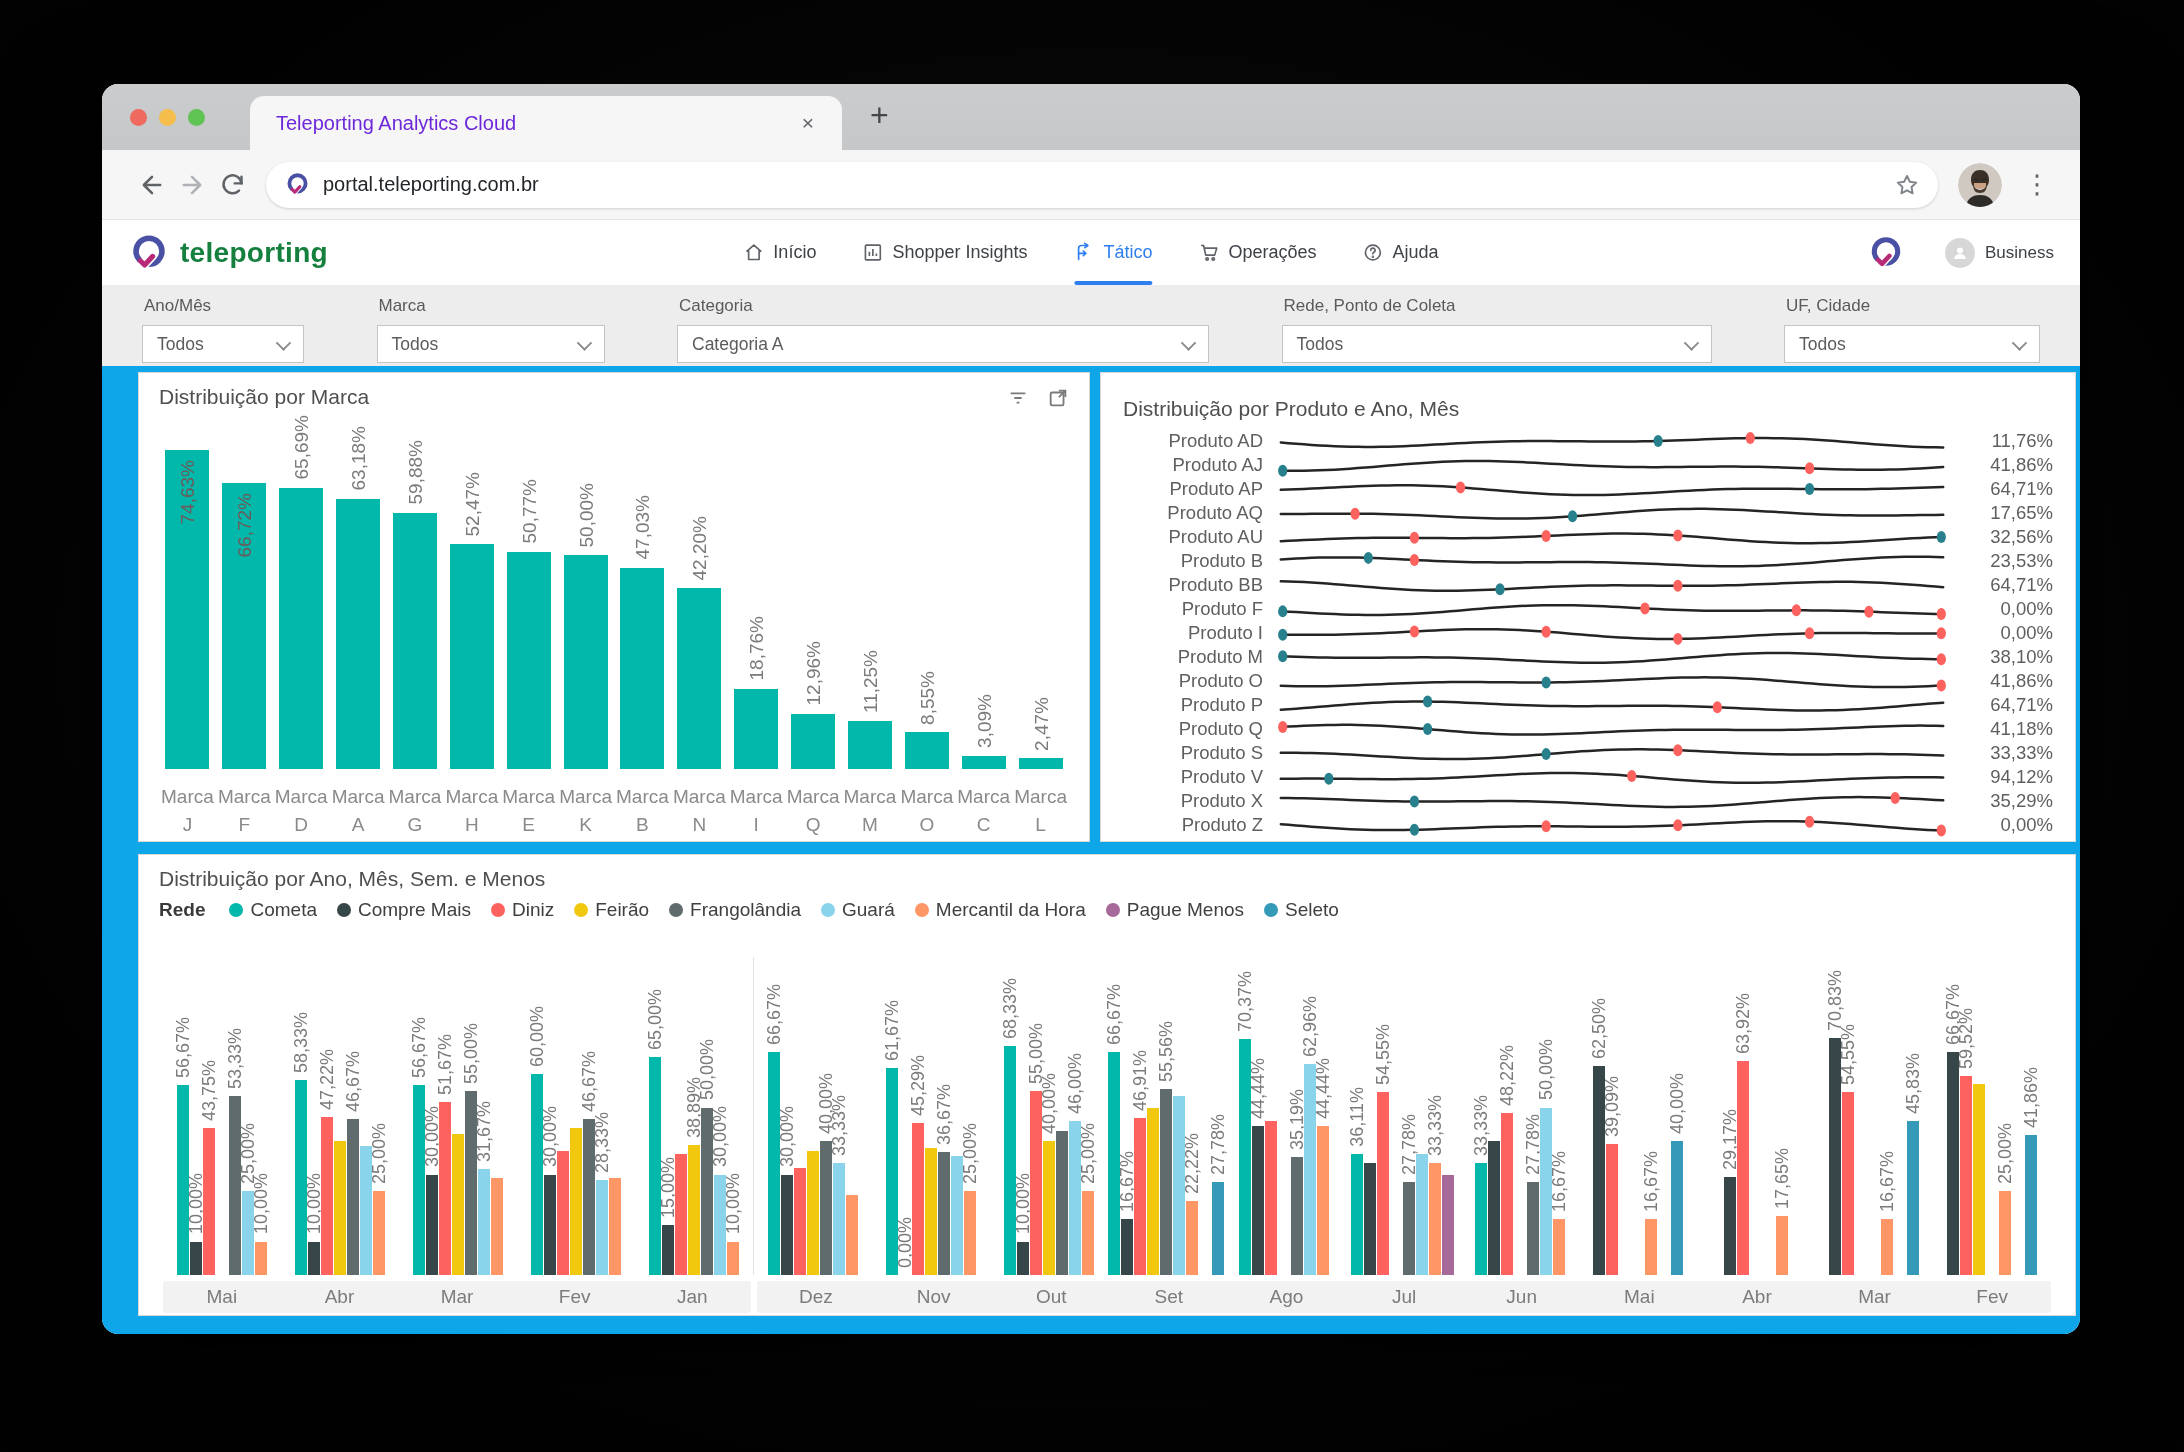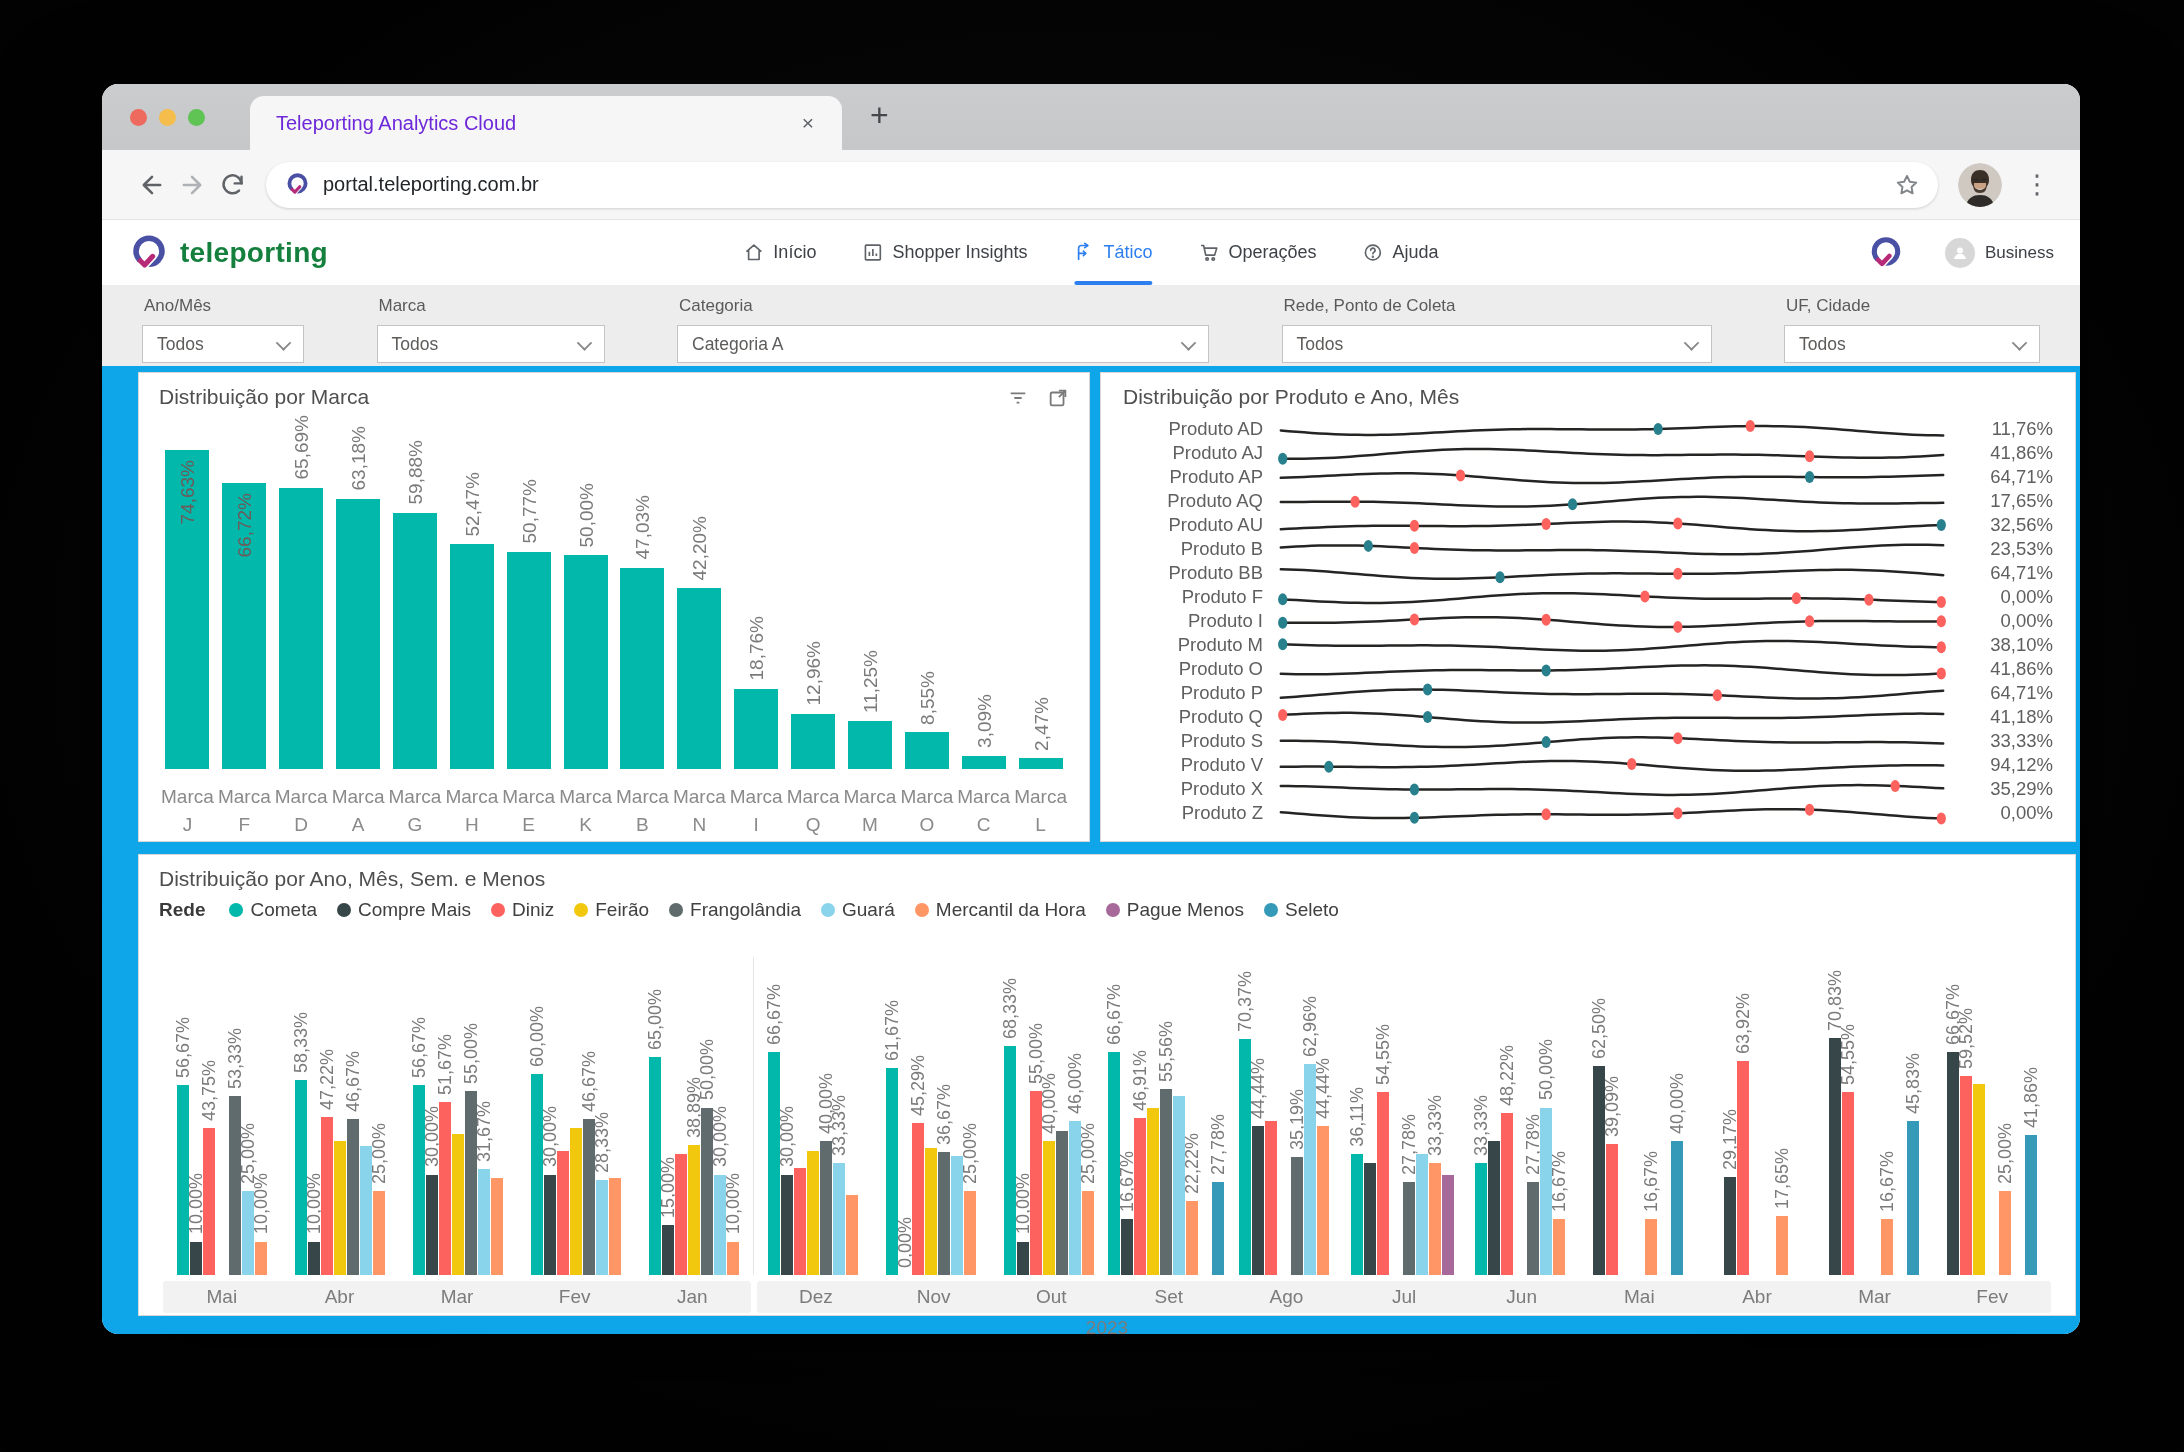--- a/index.html
+++ b/index.html
@@ -43,21 +43,21 @@
   .fgroup{display:flex;flex-direction:column;}
   .flabel{font-size:17px;color:#5a5a5a;margin:2px 0 9px 2px;white-space:nowrap;}
   .fselect{height:38px;background:#fff;border:1px solid #c6c4c2;display:flex;align-items:center;padding:0 14px;font-size:17.5px;color:#5e5c5a;}
   .chev{width:11px;height:11px;border-left:2px solid #8a8a8a;border-bottom:2px solid #8a8a8a;transform:rotate(-45deg) translate(1px,-1px);margin-left:auto;}
   .f0 .fselect{width:162px;}.f1 .fselect{width:228px;}.f2 .fselect{width:532px;}.f3 .fselect{width:430px;}.f4 .fselect{width:256px;}
 
   
   .dashboard{position:relative;height:968px;background:#0ea5e9;}
   .panel{position:absolute;background:#fff;border:1px solid #d8d8d8;}
   .p1{left:36px;top:6px;width:952px;height:470px;padding:12px 20px;}
-  .p2{left:998px;top:6px;width:976px;height:470px;padding:12px 22px;}
+  .p2{left:998px;top:6px;width:976px;height:470px;padding:24px 22px;}
   .p3{left:36px;top:488px;width:1938px;height:462px;padding:12px 20px;}
   .phead{display:flex;align-items:flex-start;}
   .ptitle{font-size:21px;color:#4f4f4f;}
   .picons{margin-left:auto;display:flex;gap:18px;align-items:center;padding-top:2px;}
 
   
   .bars{position:relative;display:flex;height:354px;margin-top:6px;}
   .slot{flex:1;position:relative;height:100%;}
   .bar1{position:absolute;bottom:0;left:50%;transform:translateX(-50%);width:44px;background:#01B8AA;}
   .vlabel{position:absolute;left:50%;transform:translateX(-50%) rotate(180deg);writing-mode:vertical-rl;font-size:19px;color:#7b7b7b;white-space:nowrap;line-height:1;}
@@ -1101,19 +1101,18 @@
               <div class="mcell">Ago</div>
               <div class="mcell">Jul</div>
               <div class="mcell">Jun</div>
               <div class="mcell">Mai</div>
               <div class="mcell">Abr</div>
               <div class="mcell">Mar</div>
               <div class="mcell">Fev</div>
             </div>
           </div>
         <div class="years" id="years">
-            <div class="ycell y1">2023</div>
           </div>
       </section>
 
     </div>
   </div>
 </div>
 
 </body></html>

